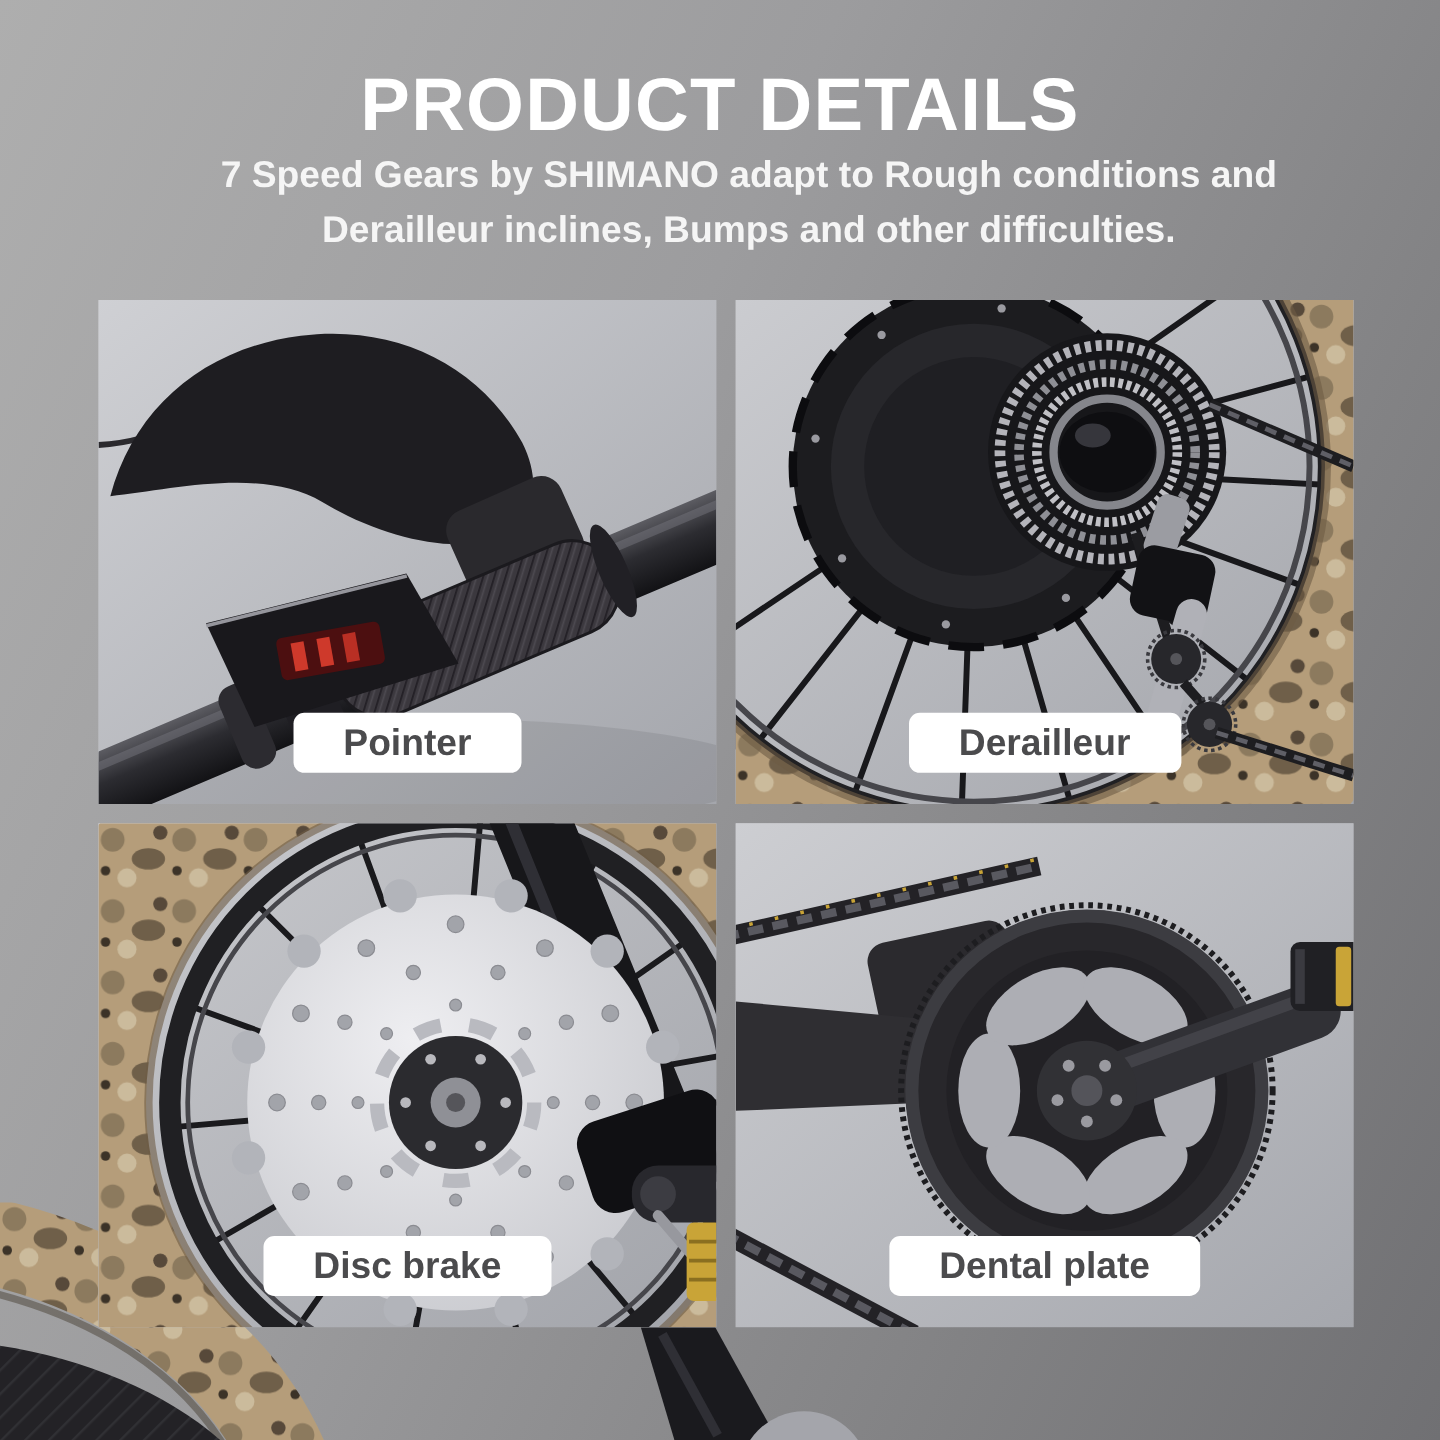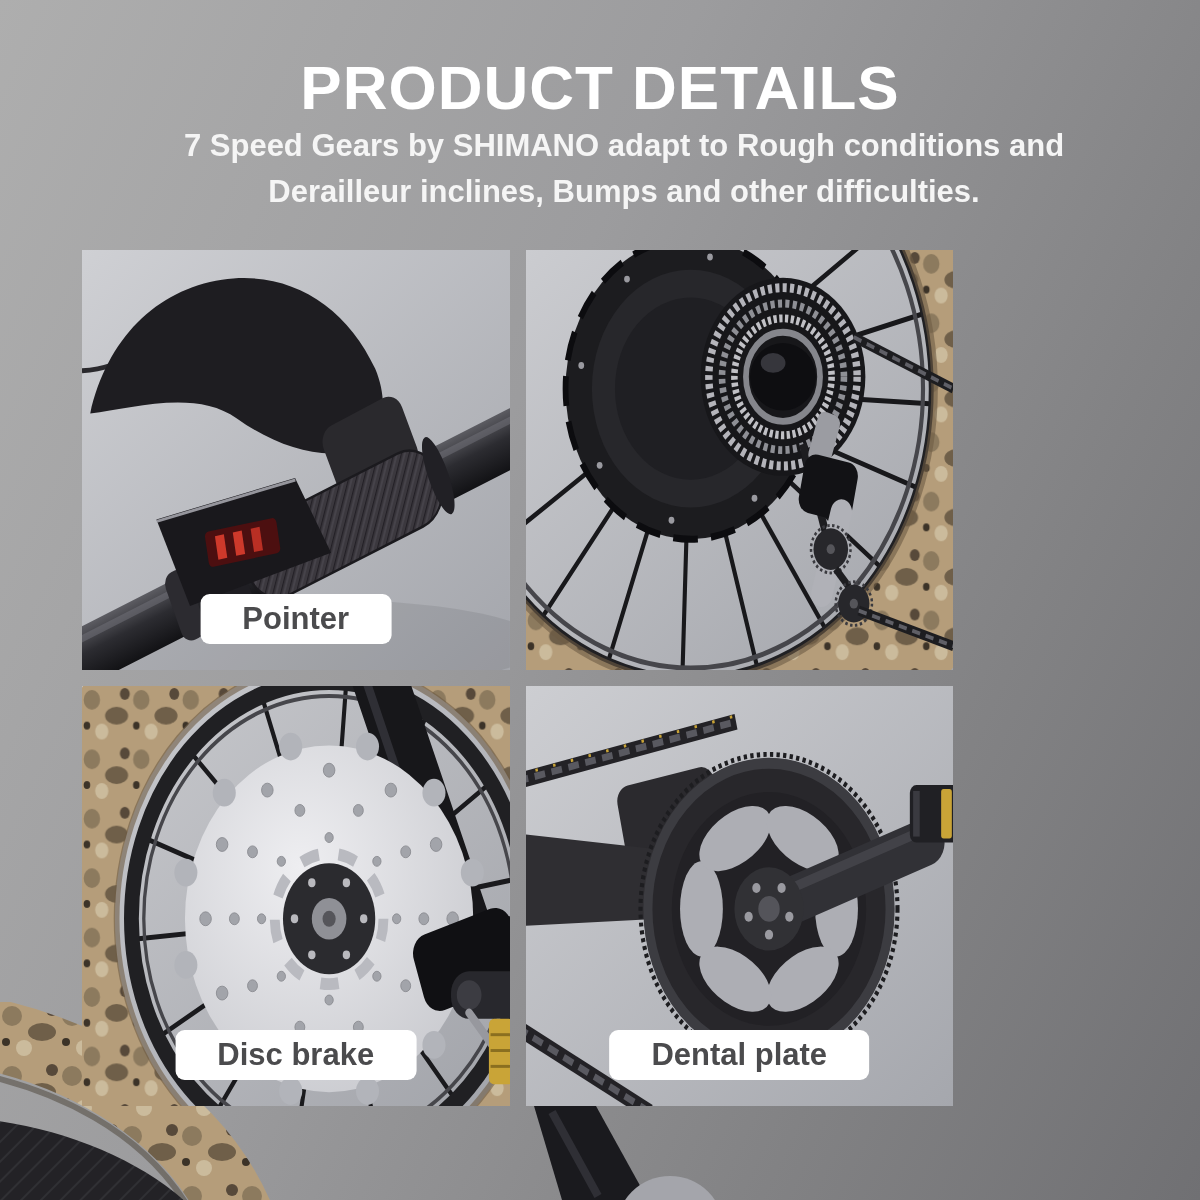--- a/index.html
+++ b/index.html
@@ -10,21 +10,21 @@
     background:linear-gradient(115deg,#aeaeae 0%,#9c9c9e 40%,#828284 75%,#707073 100%);
   }
   .deco { position:absolute; }
   .deco-left { left:0; top:1002px; width:330px; height:200px; }
   .deco-center { left:500px; top:1106px; width:280px; height:94px; }
   .header { position:absolute; top:52px; left:0; width:100%; text-align:center; color:#fff; }
   .title { font-size:62px; font-weight:bold; letter-spacing:1px; }
   .sub { font-size:31px; font-weight:bold; line-height:46px; color:#f5f5f5;padding-left:48px; }
   .sub:first-of-type { margin-top:18px; }
   .grid {
-    position:absolute; left:82px; top:250px; width:871px; height:856px;
+    position:absolute; left:82px; top:250px; width:1046px; height:856px;
     display:grid; grid-template-columns:1fr 1fr; grid-template-rows:1fr 1fr; gap:16px;
   }
   .panel { position:relative; overflow:hidden; background:linear-gradient(135deg,#cbccd0,#a8aab0); }
   .panel svg.photo { position:absolute; inset:0; width:100%; height:100%; display:block; }
   .chip {
     position:absolute; left:50%; transform:translateX(-50%); bottom:26px;
     background:#ffffff; color:#4b4b4d; font-size:31px; font-weight:bold;
     line-height:50px; padding:0 42px; border-radius:9px; white-space:nowrap;
   }
 </style>
@@ -180,20 +180,21 @@
           <circle cx="370" cy="302" r="21" fill="#27272b"></circle>
           <circle cx="370" cy="302" r="5" fill="#55555a"></circle>
           <path d="M 376,322 L 392,340" stroke="#1d1d20" stroke-width="8"></path>
           <circle cx="398" cy="357" r="22" fill="none" stroke="#3a3a3f" stroke-width="3" stroke-dasharray="3 3"></circle>
           <circle cx="398" cy="357" r="19" fill="#27272b"></circle>
           <circle cx="398" cy="357" r="5" fill="#55555a"></circle>
         </g>
         <path d="M 404,364 L 519,400" stroke="#1d1d20" stroke-width="10"></path>
         <path d="M 404,364 L 519,400" stroke="#5f5f66" stroke-width="4" stroke-dasharray="10 7"></path>
       </svg>
+      <figcaption class="chip">Derailleur</figcaption>
     </figure>
 
     <figure class="panel">
       <svg class="photo" viewBox="0 0 519 424" preserveAspectRatio="none">
         <defs>
           <linearGradient id="p4bg" x1="0" y1="0" x2="1" y2="1">
             <stop offset="0" stop-color="#c9cace"></stop>
               <stop offset="1" stop-color="#a2a4aa"></stop>
           </linearGradient>
           <radialGradient id="p4rotor" cx="0.4" cy="0.35" r="0.8">

